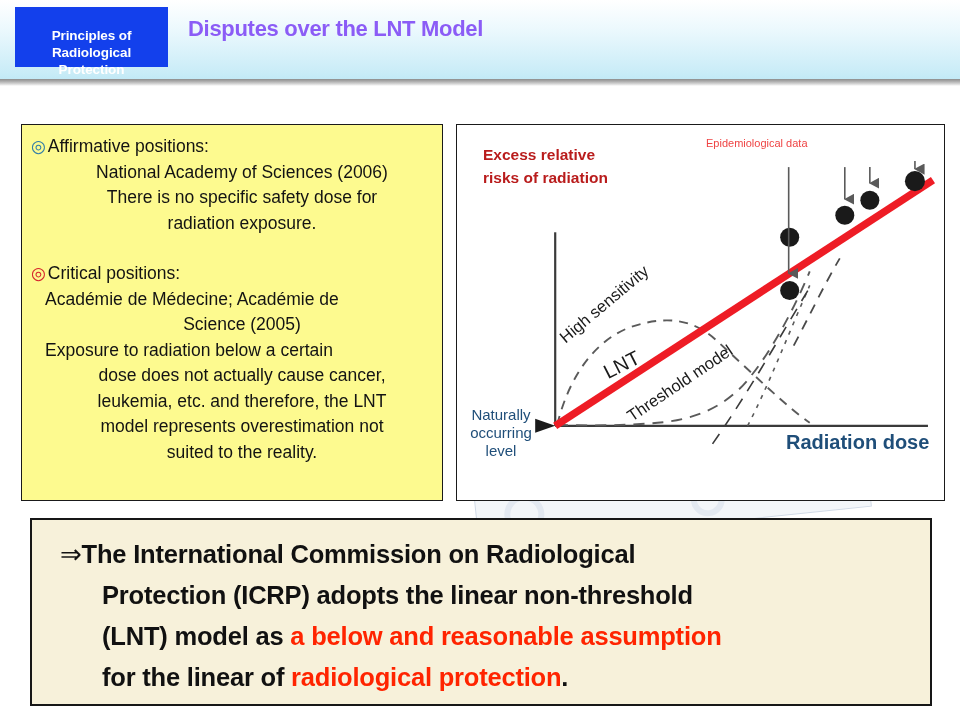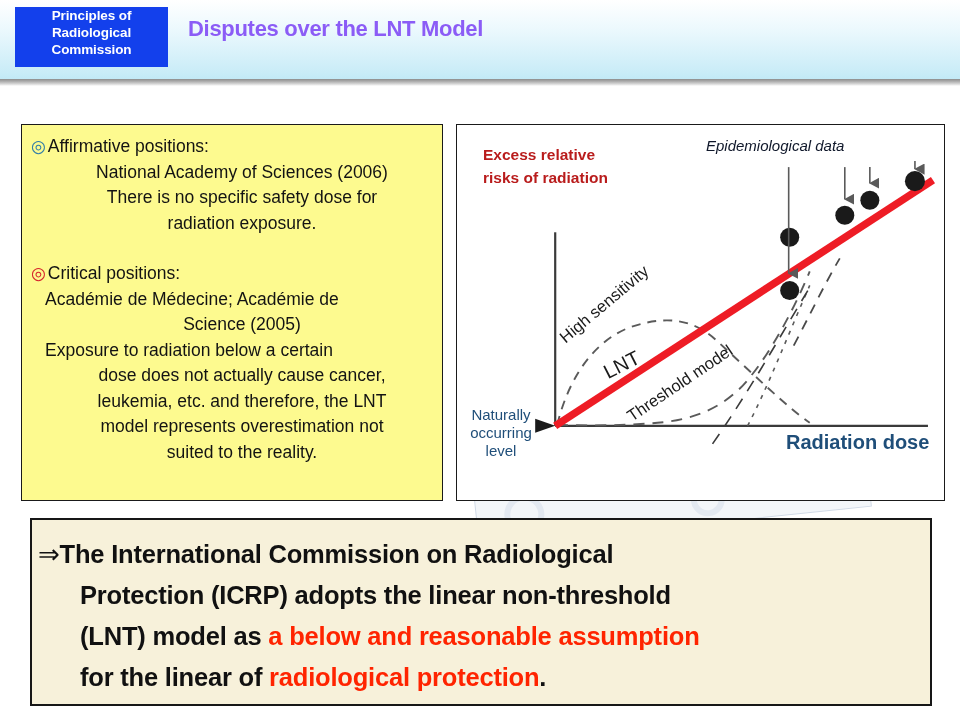--- a/index.html
+++ b/index.html
@@ -27,21 +27,21 @@
     background: linear-gradient(to bottom, #8d8d8d 0%, #a9a9a9 30%, #d6d6d6 70%, #ffffff 100%);
   }
   #badge {
     position: absolute; left: 15px; top: 7px;
     width: 153px; height: 60px;
     background: #1340ec;
     color: #ffffff;
     font-size: 13.5px; font-weight: bold;
     line-height: 17px;
     text-align: center;
-    padding-top: 0;
+    padding-top: 20px;
     letter-spacing: -0.1px;
   }
   #slide-title {
     position: absolute; left: 188px; top: 16px;
     font-size: 22px; font-weight: bold;
     color: #8b5cf6;
     letter-spacing: -0.3px;
     white-space: nowrap;
   }
 
@@ -83,24 +83,23 @@
   #chart-clip { position: absolute; left: 0; top: 0; width: 100%; height: 100%; }
   #yaxis-label {
     position: absolute; left: 26px; top: 18px;
     font-size: 15.5px; font-weight: bold;
     color: #b91c1c;
     line-height: 23px;
     white-space: nowrap;
   }
   #epi-label {
     position: absolute; left: 249px; top: 12px;
-    font-size: 15px;
-    color: #0f172a;
-    white-space: nowrap;
-    font-style: italic;
+    font-size: 11px;
+    color: #ef4444;
+    white-space: nowrap;
   }
   #xaxis-label {
     position: absolute; left: 329px; top: 306px;
     font-size: 20px; font-weight: bold;
     color: #1f4e79;
     white-space: nowrap;
     z-index: 6;
   }
   #natural-label {
     position: absolute; left: 2px; top: 281px;
@@ -130,21 +129,21 @@
     pointer-events: none;
     opacity: 0.85;
   }
 
   
   #conclusion {
     position: absolute; left: 30px; top: 518px;
     width: 902px; height: 188px;
     background: #f7f1da;
     border: 2px solid #171717;
-    padding: 14px 16px 0 6px;
+    padding: 14px 16px 0 28px;
     z-index: 10;
   }
   .conc-line {
     font-size: 25.5px;
     font-weight: bold;
     color: #111111;
     line-height: 41px;
     white-space: nowrap;
     letter-spacing: -0.2px;
   }
@@ -156,21 +155,21 @@
 <body>
 
 <div id="slide">
 
   <div id="header"></div>
   <div id="header-shadow"></div>
 
   <div id="badge">
     <div>Principles of</div>
     <div>Radiological</div>
-    <div>Commission</div>
+    <div>Protection</div>
   </div>
 
   <div id="slide-title">Disputes over the LNT Model</div>
 
   <div id="yellow-panel">
 
     <div class="bullet-block">
       <div class="bullet-head bullet-line">
         <span class="bullet-mark affirm">◎</span>
         <span>Affirmative positions:</span>

